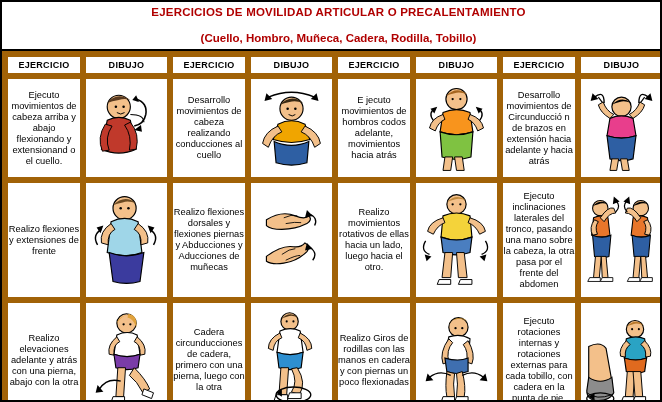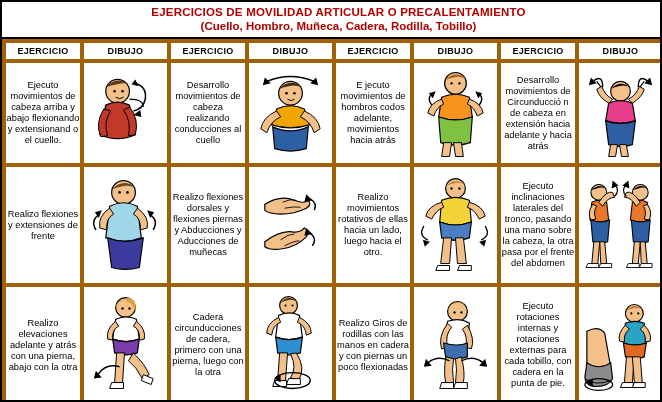--- a/index.html
+++ b/index.html
@@ -36,21 +36,21 @@
     font-weight: bold;
     color: #b00000;
     line-height: 14px;
   }
   table.grid {
     border-collapse: collapse;
     width: 100%;
     table-layout: fixed;
   }
   table.grid td, table.grid th {
-    border: 4px solid #a16207;
+    border: 6px solid #a16207;
     vertical-align: middle;
     padding: 0;
   }
   th.hdr {
     font-size: 9px;
     font-weight: bold;
     height: 16px;
     text-align: center;
     color: #000000;
     letter-spacing: 0.3px;
@@ -81,21 +81,21 @@
   .row2 { height: 120px; }
   .row3 { height: 120px; }
 </style>
 </head>
 <body>
 
 <div id="page">
 
   <div class="title-bar">
     <div class="title-line1" style="color: rgb(176, 0, 0);">EJERCICIOS DE MOVILIDAD ARTICULAR O PRECALENTAMIENTO</div>
-    <div class="title-line2" style="color: rgb(176, 0, 0);">(Cuello, Hombro, Muñeca, Cadera, Rodilla, Tobillo)</div>
+    <div class="title-line2" style="color: rgb(176, 0, 0); margin-top: 12px;">(Cuello, Hombro, Muñeca, Cadera, Rodilla, Tobillo)</div>
   </div>
 
   <table class="grid">
     <colgroup>
       <col class="c-txt">
         <col class="c-img">
       <col class="c-txt">
         <col class="c-img">
       <col class="c-txt">
         <col class="c-img">
@@ -177,21 +177,21 @@
               <path d="M30 78 l-2 14 h8 l2 -14z" fill="#f3c08a" stroke="#000" stroke-width="1"></path>
               <path d="M48 78 l2 14 h-8 l-2 -14z" fill="#f3c08a" stroke="#000" stroke-width="1"></path>
               <path d="M18 40 q-6 -8 2 -12" stroke="#000" stroke-width="1.4" fill="none"></path>
               <polygon points="22,26 15,28 19,33" fill="#000"></polygon>
               <path d="M66 40 q6 -8 -2 -12" stroke="#000" stroke-width="1.4" fill="none"></path>
               <polygon points="62,26 69,28 65,33" fill="#000"></polygon>
             </svg>
           </div>
         </td>
 
-        <td class="txt">Desarrollo movimientos de Circunducció n de cabeza en extensión hacia adelante y hacia atrás</td>
+        <td class="txt">Desarrollo movimientos de Circunducció n de brazos en extensión hacia adelante y hacia atrás</td>
         <td class="draw">
           <div class="fig-wrap">
             <svg class="fig" width="84" height="96" viewBox="0 0 84 96">
               <path d="M14 16 q10 -8 10 6" stroke="#000" stroke-width="1.4" fill="none"></path>
               <polygon points="12,12 10,20 18,18" fill="#000"></polygon>
               <path d="M70 16 q-10 -8 -10 6" stroke="#000" stroke-width="1.4" fill="none"></path>
               <polygon points="72,12 74,20 66,18" fill="#000"></polygon>
               <path d="M24 24 l-6 -8" stroke="#000" stroke-width="1.2"></path>
               <path d="M60 24 l6 -8" stroke="#000" stroke-width="1.2"></path>
               <circle cx="42" cy="26" r="10" fill="#f3c08a" stroke="#000" stroke-width="1.2"></circle>

